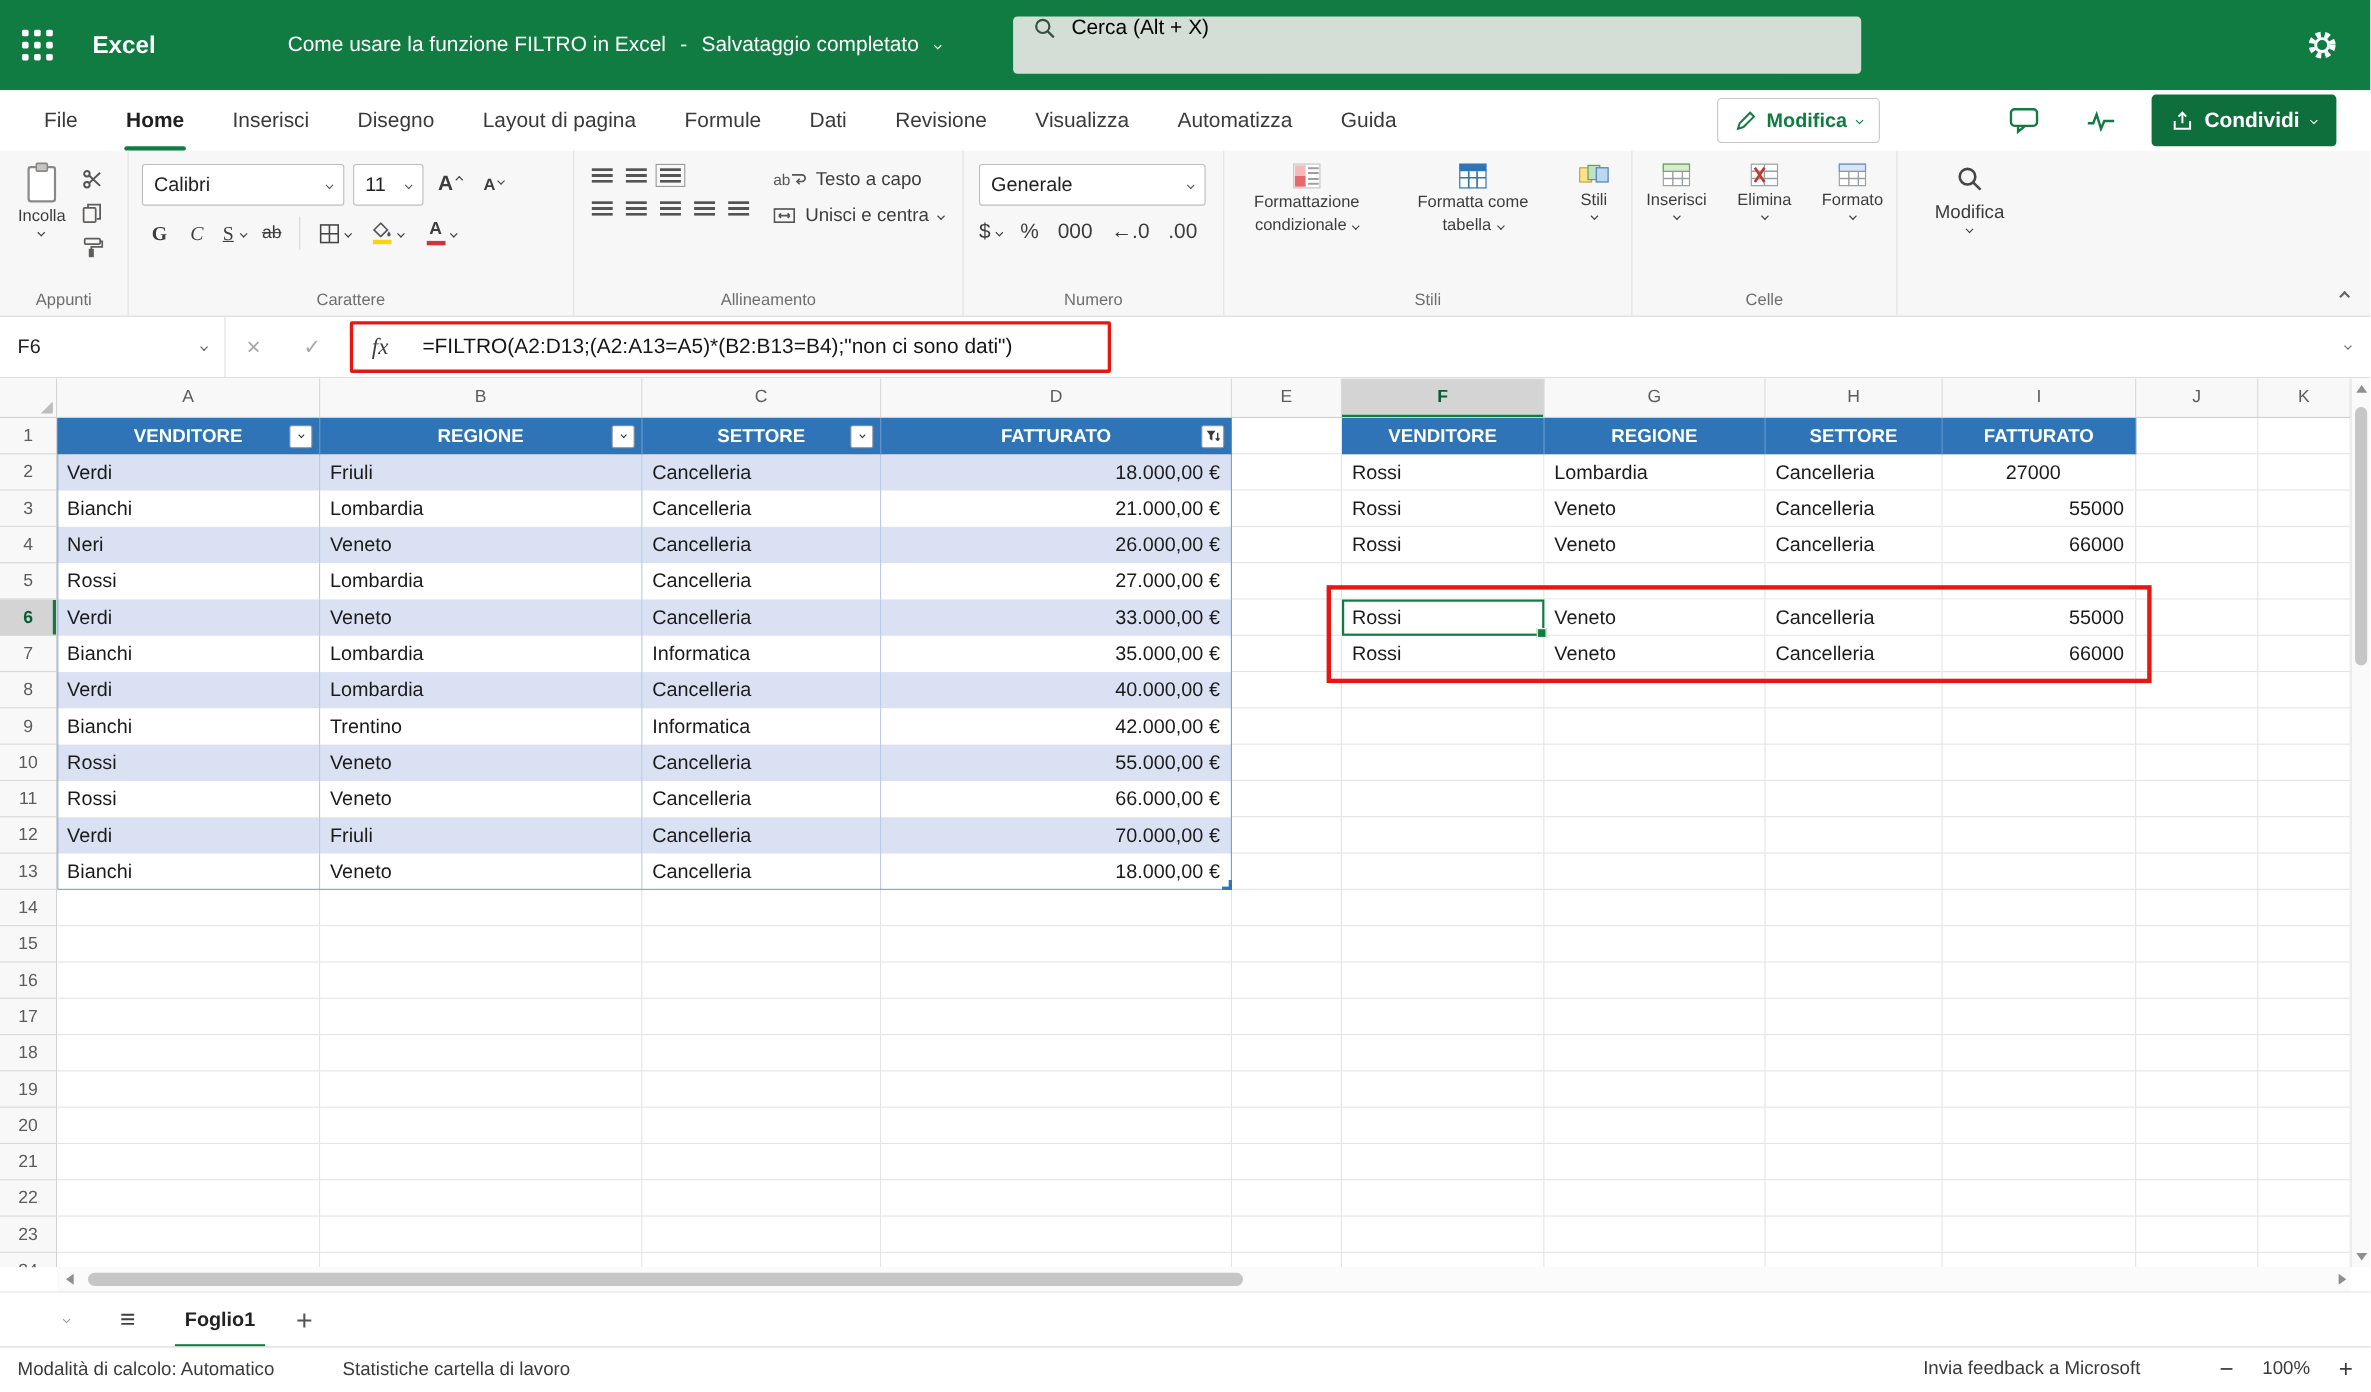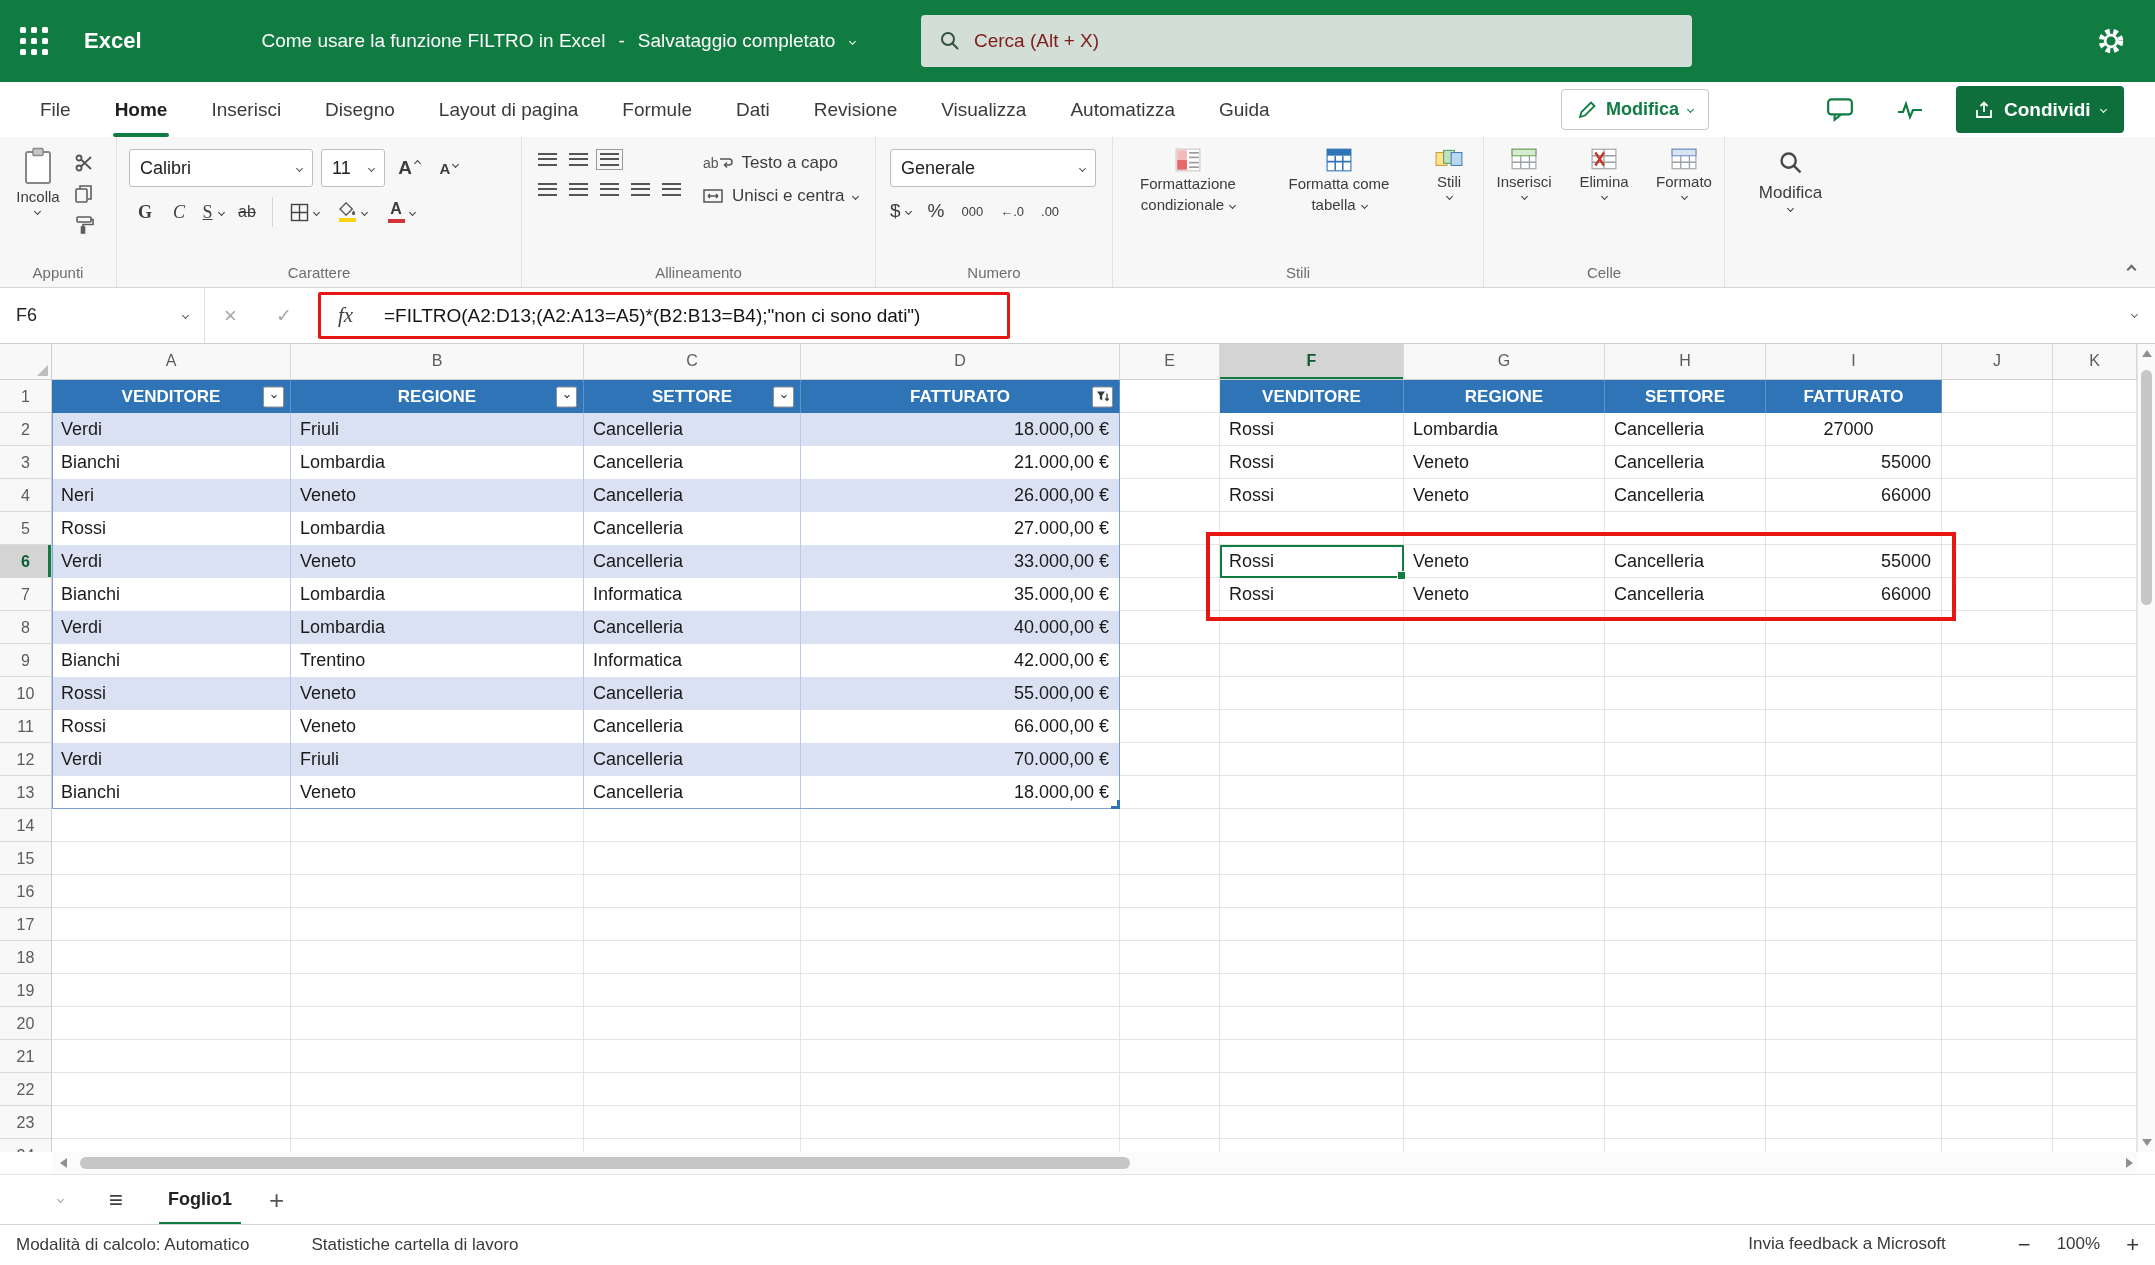--- a/index.html
+++ b/index.html
@@ -9,21 +9,21 @@
   .cv.sm{width:5px;height:5px;border-width:1.5px}
   .cv.up{transform:rotate(-135deg)}
 
   
   .topbar{position:absolute;top:0;left:0;right:0;height:82px;background:#107C41;color:#fff;display:flex;align-items:center}
   .waffle{width:68px;height:82px;display:grid;grid-template-columns:repeat(3,6px);grid-template-rows:repeat(3,6px);gap:5px;place-content:center;cursor:pointer}
   .waffle i{background:#fff;border-radius:1.5px}
   .app-name{font-size:22px;font-weight:700;margin-left:16px}
   .doc-title{display:flex;align-items:center;font-size:19px;margin-left:120px;gap:13px;white-space:nowrap}
   .doc-title .cv{border-width:1.5px;margin-left:2px}
-  .search{position:absolute;left:921px;top:15px;width:771px;height:52px;background:#d3ded6;border-radius:4px;display:flex;align-items:center;padding:0 18px;gap:13px;color:#7f1d1d;cursor:text}
+  .search{position:absolute;left:921px;top:15px;width:771px;height:52px;background:#d3ded6;border-radius:4px;display:flex;align-items:flex-start;padding:0 18px;gap:13px;color:#000000;cursor:text}
   .search .ph{font-size:19px}
   .gear{position:absolute;right:28px;top:0;height:82px;display:flex;align-items:center;cursor:pointer}
 
   
   .tabrow{position:absolute;top:82px;left:0;right:0;height:55px;background:#fff}
   .tabs{display:flex;gap:44px;margin-left:40px;font-size:19px;color:#3a3a3a;height:55px;align-items:center}
   .rtab{cursor:pointer;position:relative;height:55px;display:flex;align-items:center;white-space:nowrap}
   .rtab.active{font-weight:700;color:#1f1f1f}
   .rtab.active::after{content:"";position:absolute;left:-2px;right:-2px;bottom:0;height:4px;background:#107C41;border-radius:2px}
   .mod-btn{position:absolute;left:1561px;top:7px;height:41px;display:flex;align-items:center;gap:9px;padding:0 15px;background:#fff;border:1px solid #c8c6c4;border-radius:4px;font-size:18px;color:#0f7c41;font-weight:600;cursor:pointer}
@@ -37,21 +37,21 @@
   .ibtn{display:flex;align-items:center;justify-content:center;min-width:32px;height:32px;border-radius:3px;color:#3d3d3d;cursor:pointer;font-size:18px}
   .combo{display:flex;align-items:center;background:#fff;border:1px solid #bdbdbd;border-radius:3px;height:38px;padding:0 10px;font-size:18px;color:#222;justify-content:space-between;cursor:pointer}
   .combo .cv{color:#555}
   .bigbtn{display:flex;flex-direction:column;align-items:center;gap:3px;font-size:15px;color:#3c3c3c;cursor:pointer;line-height:1.2;text-align:center}
   .vsep{width:1px;height:30px;background:#d8d8d8;margin:0 7px}
   .li{width:19px;height:13px;background:repeating-linear-gradient(to bottom,#545454 0 2px,transparent 2px 5.5px);cursor:pointer}
   .libox{outline:1px solid #9a9a9a;outline-offset:3px;background-color:transparent}
   .stack{display:flex;flex-direction:column;align-items:center;line-height:1;gap:2px}
   .bar{width:17px;height:4px}
   .numicon{font-size:19px;display:flex;align-items:center;cursor:pointer;color:#3d3d3d}
-  .numicon.small{font-size:13px}
+  .numicon.small{font-size:19px}
   .collapse-cv{position:absolute;right:20px;bottom:14px;color:#666;cursor:pointer}
 
   
   .fbar{position:absolute;top:288px;left:0;right:0;height:56px;background:#fff;border-bottom:1px solid #cfcfcf}
   .namebox{position:absolute;left:0;top:0;width:205px;height:100%;border-right:1px solid #e0e0e0;display:flex;align-items:center;justify-content:space-between;padding:0 16px;font-size:18px;color:#222;cursor:pointer}
   .fbx{position:absolute;left:224px;top:0;height:100%;display:flex;align-items:center;font-size:22px;color:#a6a6a6;cursor:pointer}
   .fbok{position:absolute;left:276px;top:0;height:100%;display:flex;align-items:center;font-size:19px;color:#a6a6a6;cursor:pointer}
   .fx{position:absolute;left:338px;top:0;height:100%;display:flex;align-items:center;font-style:italic;font-family:"Liberation Serif",serif;font-size:21px;color:#3f3f3f;cursor:pointer}
   .formula{position:absolute;left:384px;top:0;height:100%;display:flex;align-items:center;font-size:19px;color:#151515;white-space:pre;cursor:text}
   .fb-red{position:absolute;left:318px;top:4px;width:692px;height:47px;border:3px solid #E81613;border-radius:2px;pointer-events:none}

